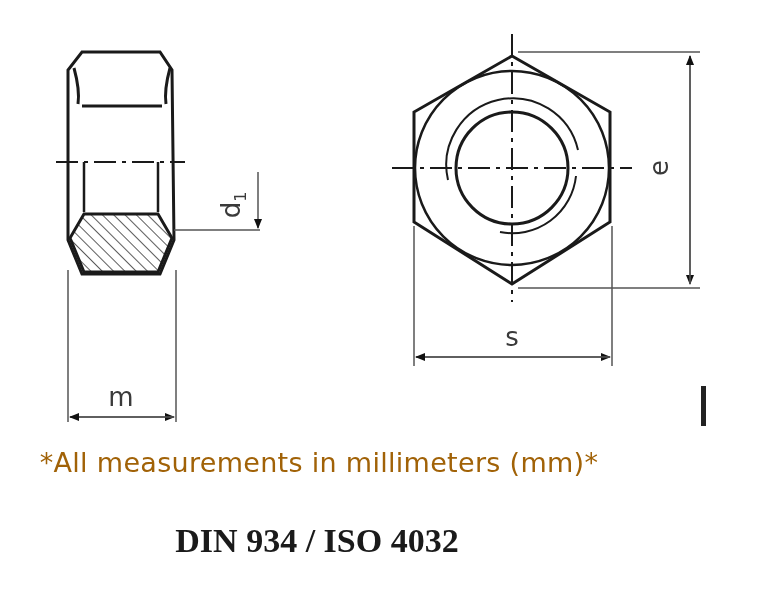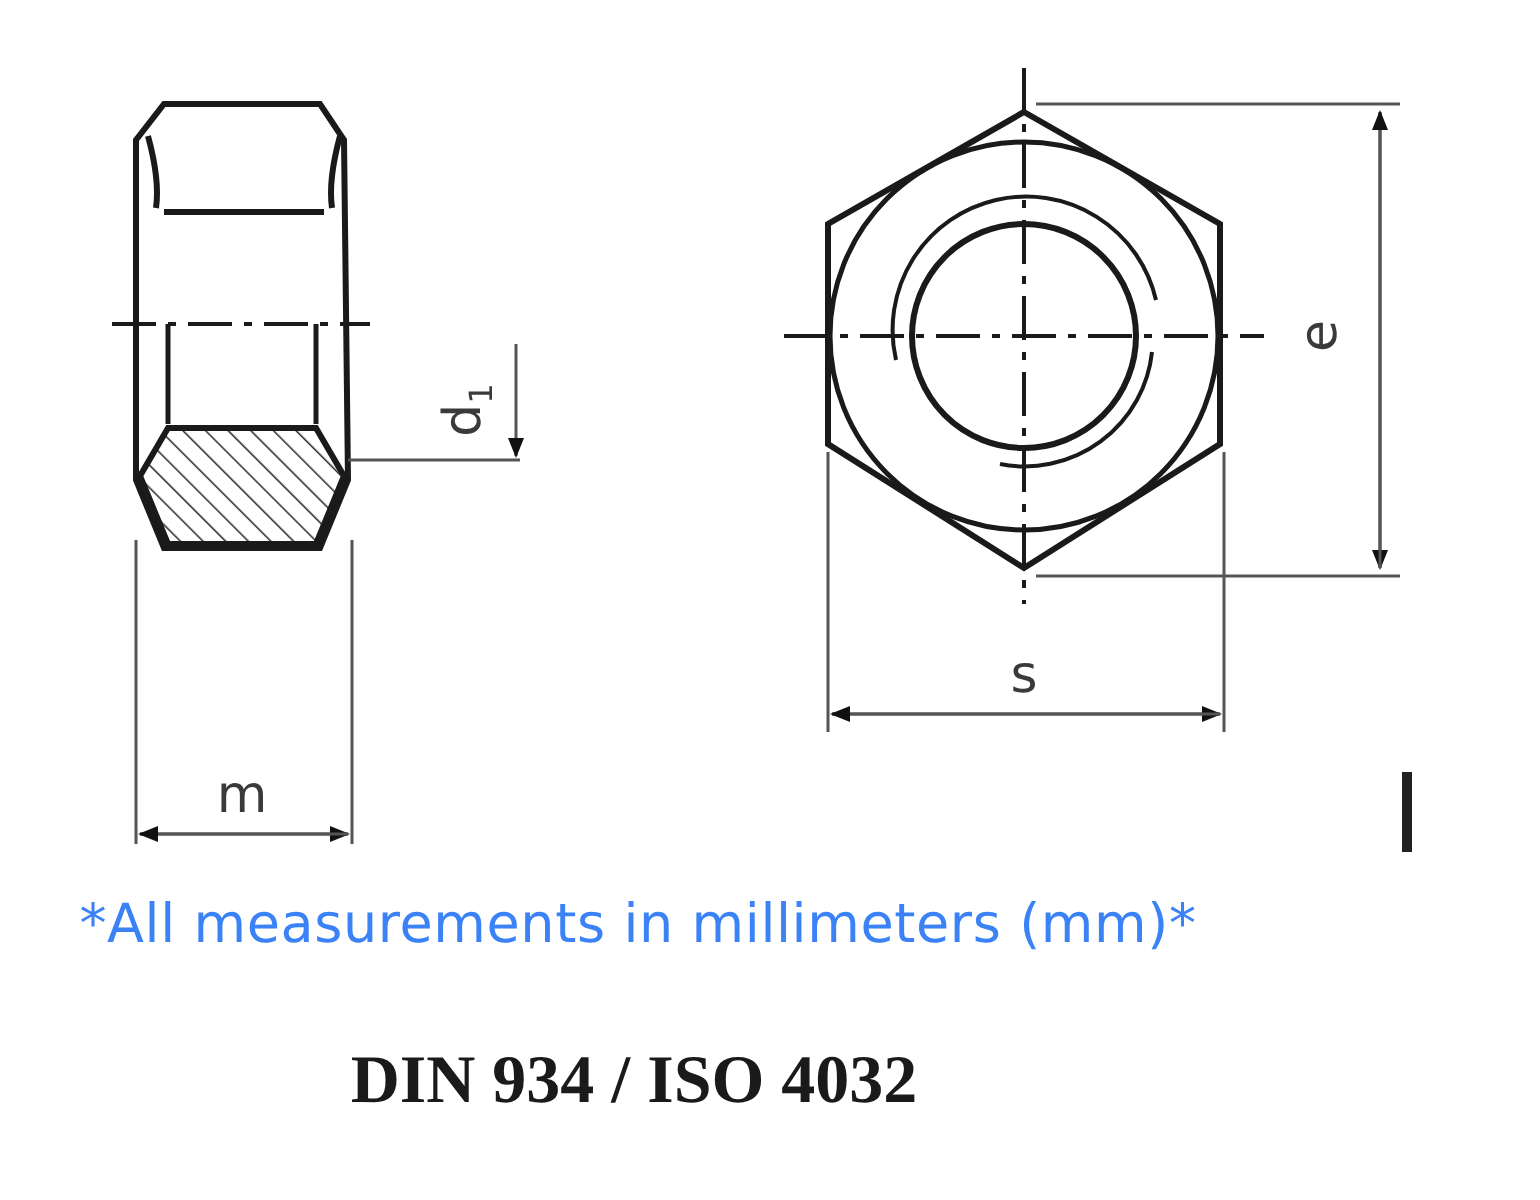--- a/index.html
+++ b/index.html
@@ -1,20 +1,20 @@
 <!DOCTYPE html>
 <html><head>
 <meta charset="utf-8">
 <style>
   html, body { margin:0; padding:0; background:#ffffff; }
   body { width:770px; height:600px; position:relative; overflow:hidden; }
   svg.drawing { position:absolute; left:0; top:0; }
   .note {
     position:absolute; left:0; top:447px; width:638px; text-align:center;
-    font-family:"DejaVu Sans", sans-serif; font-size:27px; color:#3b82f6;
+    font-family:"DejaVu Sans", sans-serif; font-size:27px; color:#a16207;
     letter-spacing:0.3px;
   }
   .title {
     position:absolute; left:0; top:522px; width:634px; text-align:center;
     font-family:"Liberation Serif", serif; font-weight:bold; font-size:34px; color:#1a1a1a;
   }
   .lbl { font-family:"DejaVu Sans", sans-serif; fill:#3a3a3a; }
 </style>
 </head>
 <body>

